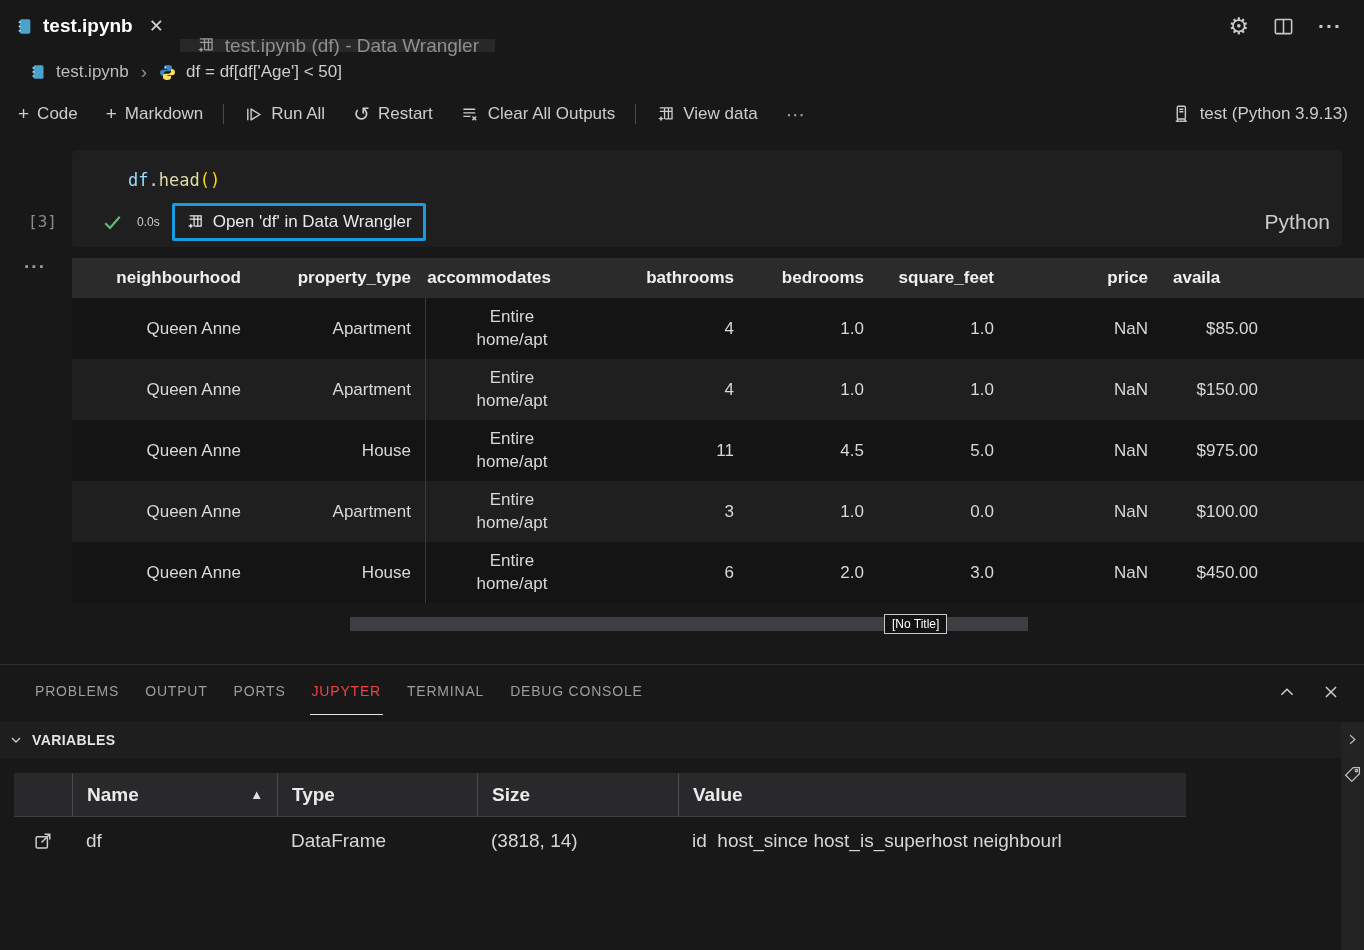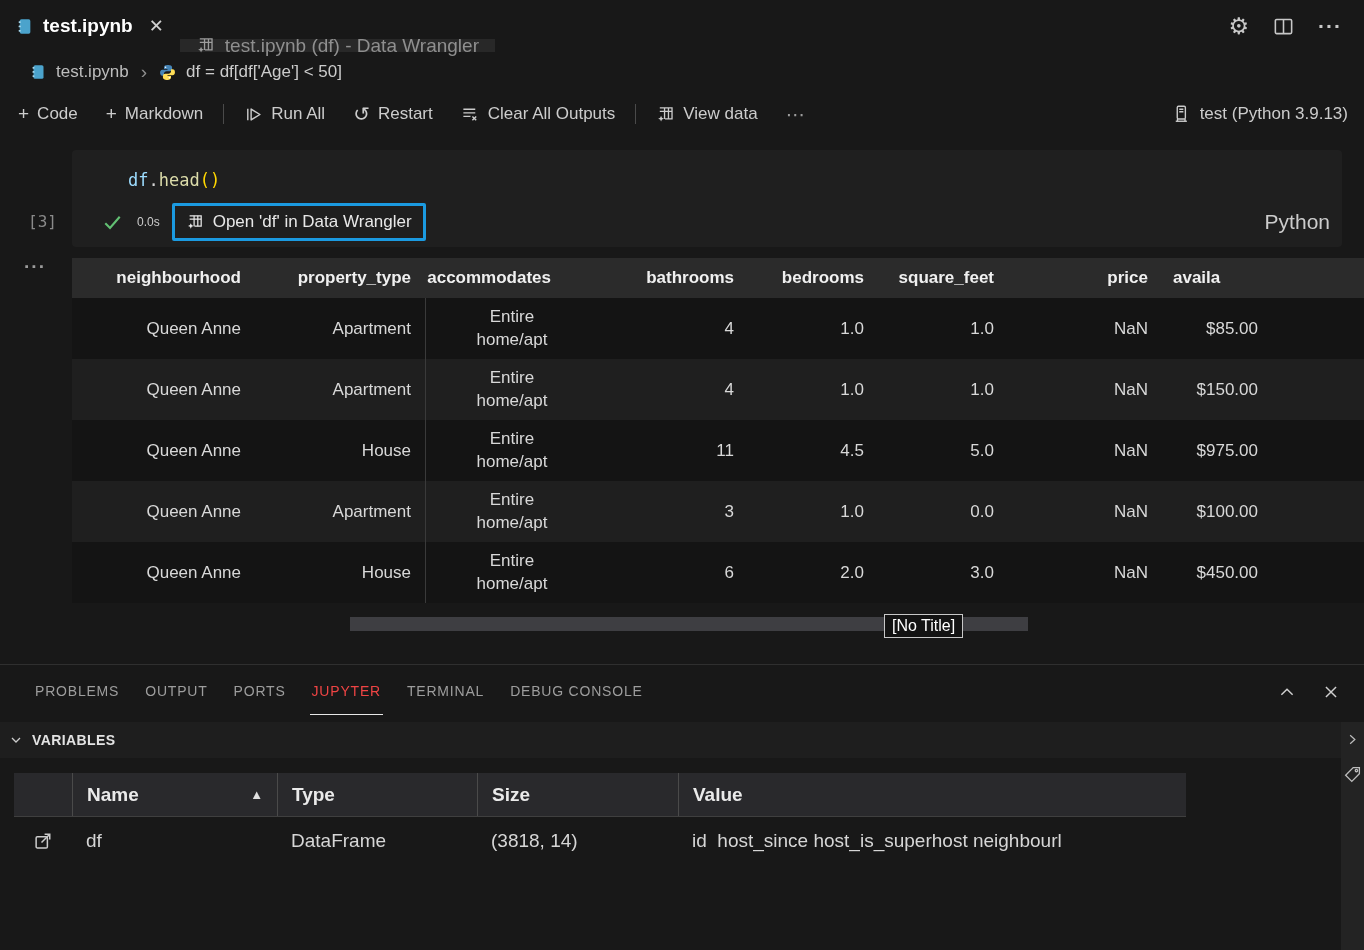--- a/index.html
+++ b/index.html
@@ -53,21 +53,21 @@
   .tbody .trow:nth-child(even){background:#1f1f1f;}
   .td{text-align:right;padding-right:14px;}
   .td.c2{border-left:1px solid #3a3a3a;height:100%;display:flex;align-items:center;justify-content:flex-end;padding-right:8px;}
   .thead .td.c2{padding-right:14px;}
   .td.c2 .wrap{display:inline-block;width:90px;text-align:center;line-height:1.35;}
   .td.c8{text-align:left;padding-left:11px;padding-right:0;}
 
   
   .hscroll-thumb{position:absolute;left:350px;top:617px;width:678px;height:14px;background:#3e3e42;cursor:pointer;}
   .scroll-tooltip{position:absolute;left:884px;top:614px;padding:2px 7px;background:#131313;border:1px solid #c8c8c8;
-                  color:#ffffff;font-size:16px;z-index:5;}
+                  color:#ffffff;font-size:12px;z-index:5;}
 
   
   .panel{position:absolute;left:0;top:664px;width:1364px;height:286px;border-top:1px solid #2f2f2f;background:#181818;}
   .ptabs{display:flex;align-items:flex-start;height:56px;padding-left:33px;gap:22px;}
   .ptab{font-size:14px;letter-spacing:.8px;color:#9d9d9d;padding:18px 2px 15px 2px;cursor:pointer;border-bottom:1px solid transparent;}
   .ptab.active{color:#ef4444;border-bottom:1px solid #e7e7e7;}
   .panel-actions{position:absolute;right:24px;top:18px;display:flex;gap:26px;color:#cfcfcf;}
   .vars-header{position:absolute;left:0;top:57px;width:1340px;height:36px;background:#1e1e1e;
                display:flex;align-items:center;gap:8px;padding-left:8px;}
   .vars-title{font-size:14px;font-weight:bold;letter-spacing:.4px;color:#e3e3e3;}

